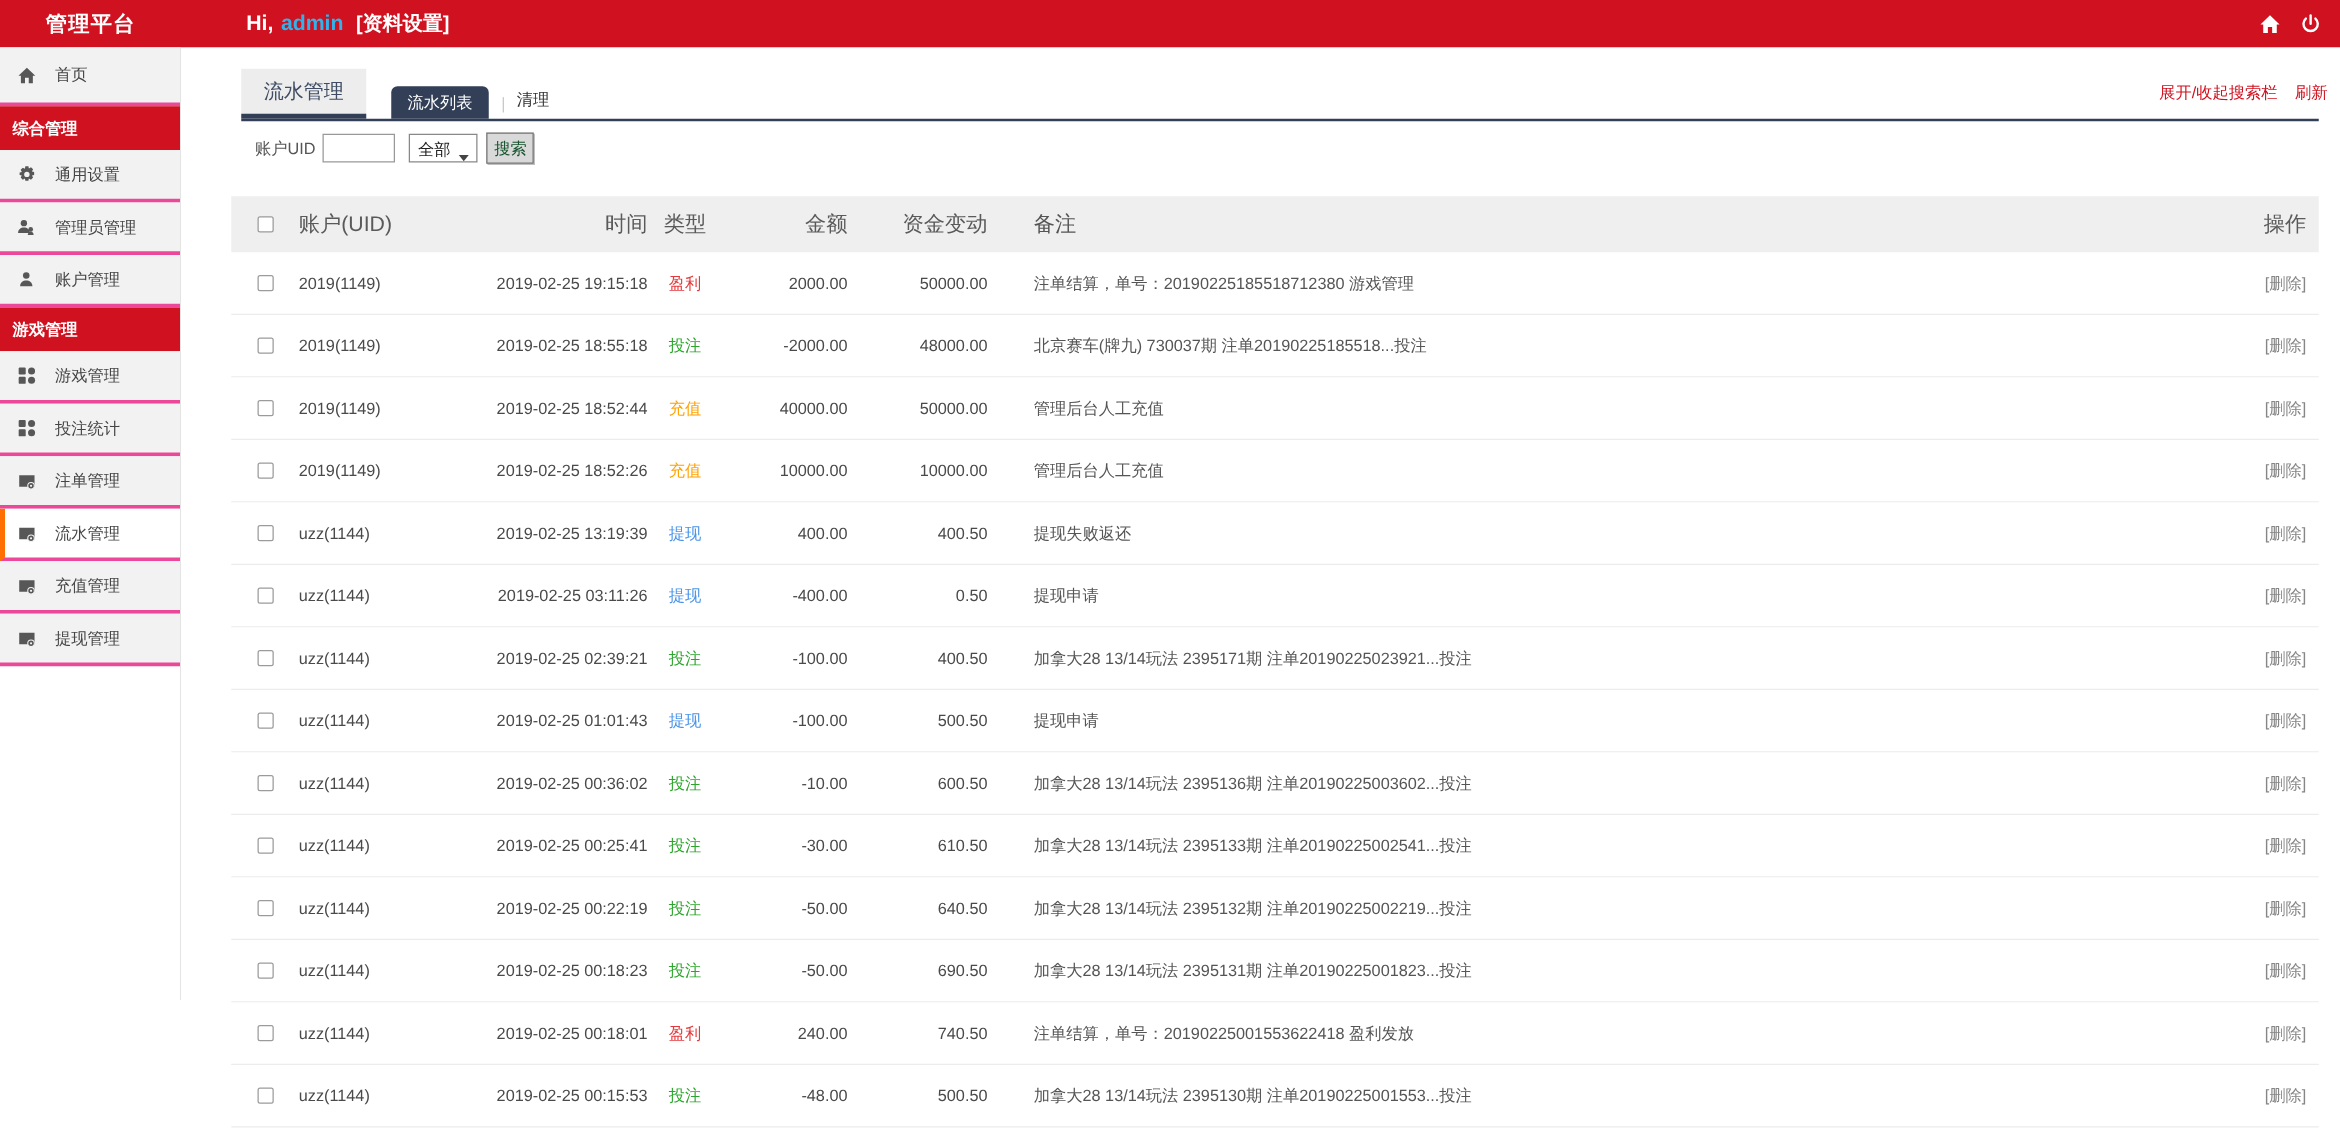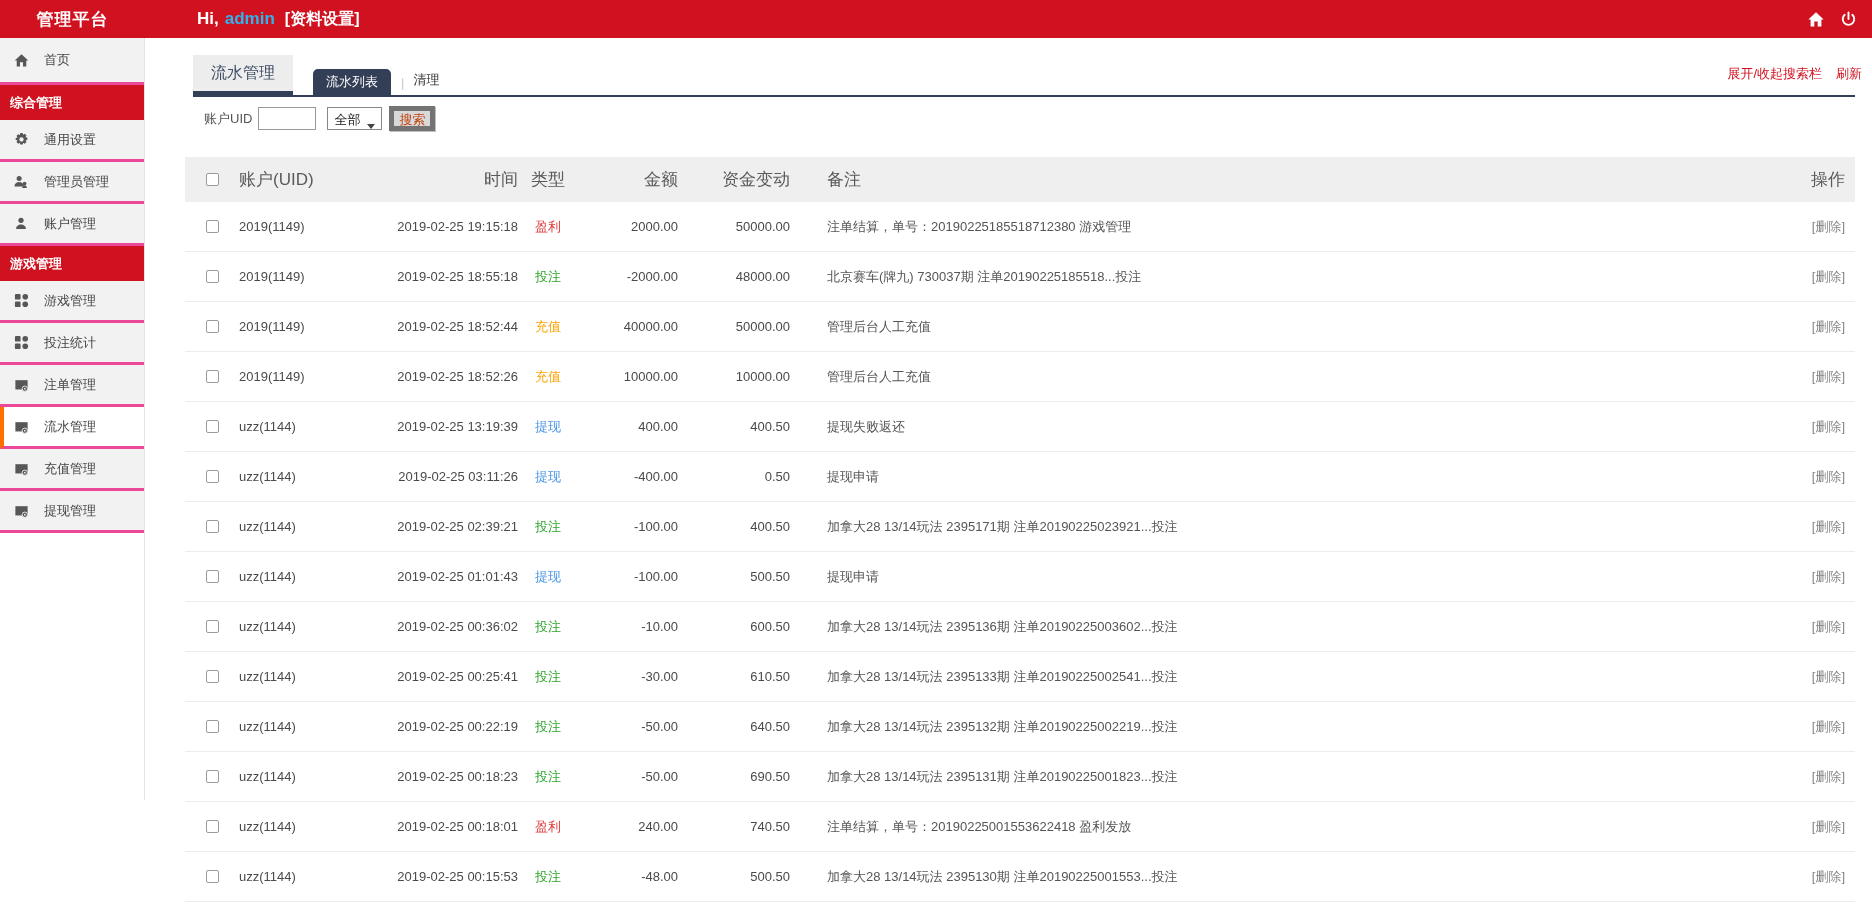--- a/index.html
+++ b/index.html
@@ -42,21 +42,21 @@
     font-size:13px;display:flex;align-items:center;border-radius:5px 5px 0 0;cursor:pointer;}
   .sub-sep{margin:0 9px 5px 10px;color:#c9c9c9;font-size:13px;}
   .sub-plain{font-size:13px;color:#333;margin-bottom:6px;cursor:pointer;}
 
   .search-row{margin-left:19px;margin-top:9px;display:flex;align-items:center;font-size:13px;color:#555;}
   .search-row input{width:58px;height:23px;border:1px solid #999;margin-left:6px;padding:0 3px;font-size:13px;color:#333;}
   .select-box{margin-left:11px;height:23px;border:1px solid #888;background:#fff;display:flex;
     align-items:flex-end;padding:0 6px;gap:7px;font-size:13px;color:#222;cursor:pointer;}
   .chev{width:0;height:0;border-left:4px solid transparent;border-right:4px solid transparent;border-top:5px solid #444;}
   .search-btn{margin-left:7px;height:25px;padding:0 5px;font-size:13px;background:#d9d9d9;
-    border:5px solid #737373;box-shadow:1px 1px 0 rgba(0,0,0,.25);cursor:pointer;color:#c2410c;}
+    border:1px solid #737373;box-shadow:1px 1px 0 rgba(0,0,0,.25);cursor:pointer;color:#14532d;}
 
   
   .table{margin-top:26px;}
   .thead{display:flex;align-items:center;height:45px;background:#efefef;font-size:17px;color:#5a5a5a;}
   .trow{display:flex;align-items:center;height:50px;border-bottom:1px solid #ececec;font-size:13px;color:#4a4a4a;background:#fff;}
   .td{flex:none;}
   .td.cb-col{width:54px;padding-left:21px;display:flex;align-items:center;}
   .td.account{width:129px;}
   .td.time{width:150px;text-align:right;}
   .td.type{width:60px;text-align:center;}

